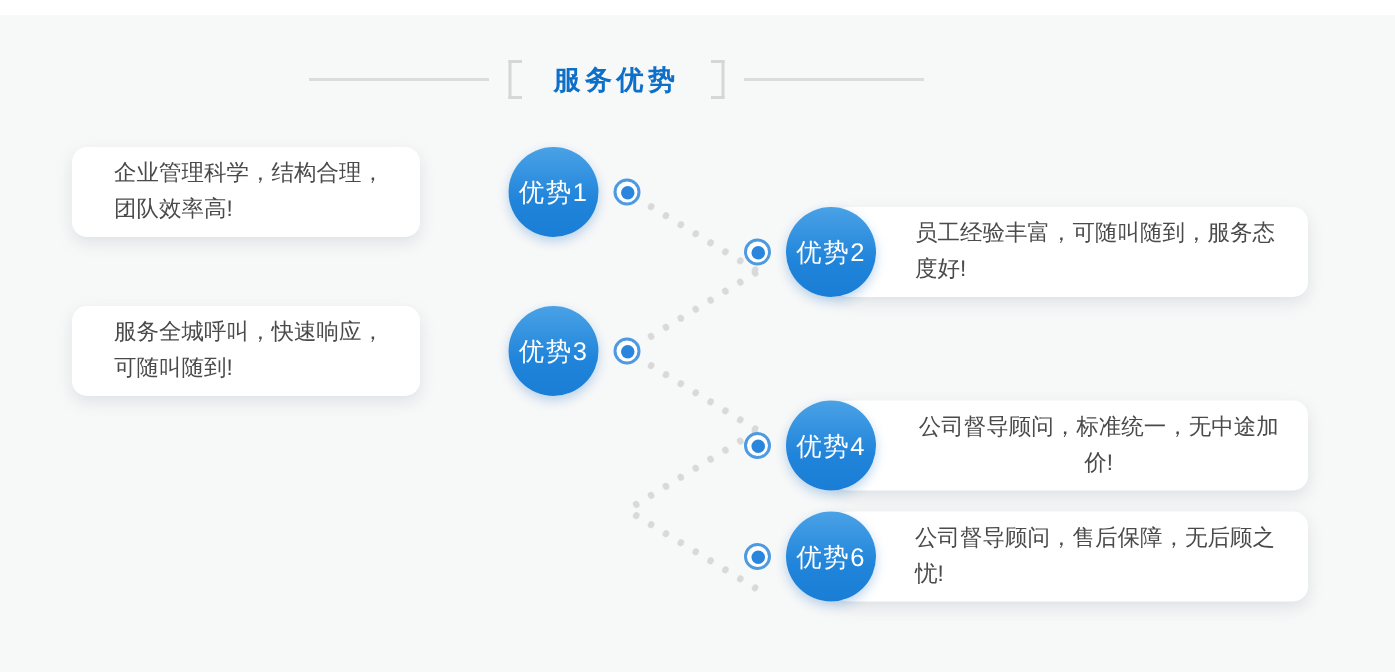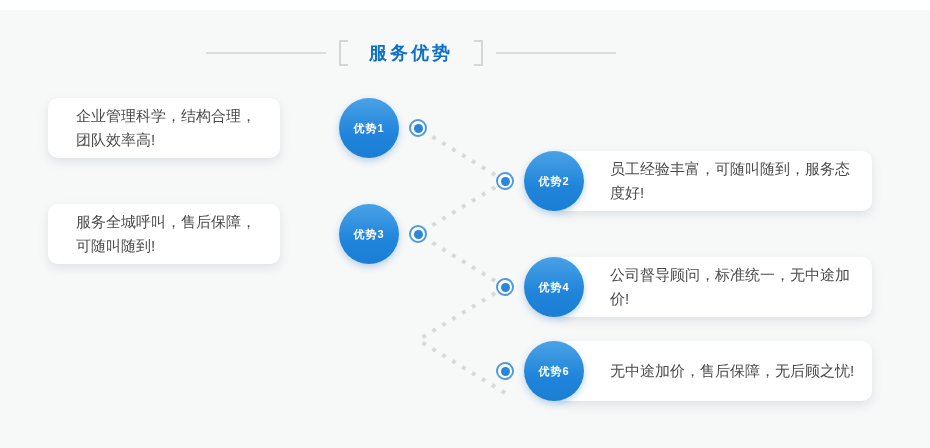--- a/index.html
+++ b/index.html
@@ -18,35 +18,35 @@
   .bracket{width:9px;height:26px;box-sizing:border-box;margin:0 13px;}
   .bracket.lb{border-left:2px solid #d6d6d6;border-top:2px solid #d6d6d6;border-bottom:2px solid #d6d6d6;}
   .bracket.rb{border-right:2px solid #d6d6d6;border-top:2px solid #d6d6d6;border-bottom:2px solid #d6d6d6;}
   .title-text{
     font-size:18px;font-weight:bold;color:#0d6fc7;letter-spacing:3px;
     margin:0 8px;white-space:nowrap;
   }
 
   
   .row{position:absolute;left:0;width:930px;height:60px;}
-  .r1{top:98px;} .r2{top:151px;} .r3{top:204px;} .r4{top:257px;} .r5{top:310px;} .r6{top:341px;}
+  .r1{top:98px;} .r2{top:138px;} .r3{top:204px;} .r4{top:267px;text-align:center;} .r5{top:310px;} .r6{top:341px;}
 
   .bubble{
     position:absolute;top:0;height:60px;background:#ffffff;border-radius:10px;
     box-shadow:0 4px 10px rgba(160,172,184,0.28);
     display:flex;align-items:center;box-sizing:border-box;
     font-size:15px;line-height:24px;color:#4a4a4a;
   }
   .row.left  .bubble{left:48px;width:232px;padding:0 17px 0 28px;}
   .row.right .bubble{left:555px;width:317px;padding:0 17px 0 55px;}
 
   .badge{
     position:absolute;top:0;width:60px;height:60px;border-radius:50%;
     background:linear-gradient(180deg,#4aa2e6 0%,#2084da 60%,#1b7ed6 100%);
-    color:#ffffff;font-size:11px;font-weight:bold;letter-spacing:1px;
+    color:#ffffff;font-size:17px;font-weight:normal;letter-spacing:1px;
     display:flex;align-items:center;justify-content:center;
     box-shadow:0 3px 7px rgba(40,120,200,0.30);z-index:3;
   }
   .row.left  .badge{left:339px;}
   .row.right .badge{left:524px;}
 
   .node{
     position:absolute;top:21px;width:14px;height:14px;border-radius:50%;
     border:2px solid #4d9ae2;background:#ffffff;z-index:2;
   }
@@ -95,35 +95,35 @@
   <div class="row right r2">
     <div class="node"></div>
     <div class="badge">优势2</div>
     <div class="bubble">
       <span>员工经验丰富，可随叫随到，服务态度好!</span>
     </div>
   </div>
 
   <div class="row left r3">
     <div class="bubble">
-      <span>服务全城呼叫，售后保障，可随叫随到!</span>
+      <span>服务全城呼叫，快速响应，可随叫随到!</span>
     </div>
     <div class="badge">优势3</div>
     <div class="node"></div>
   </div>
 
   <div class="row right r4">
     <div class="node"></div>
     <div class="badge">优势4</div>
     <div class="bubble">
       <span>公司督导顾问，标准统一，无中途加价!</span>
     </div>
   </div>
 
 
   <div class="row right r6">
     <div class="node"></div>
     <div class="badge">优势6</div>
     <div class="bubble">
-      <span>无中途加价，售后保障，无后顾之忧!</span>
+      <span>公司督导顾问，售后保障，无后顾之忧!</span>
     </div>
   </div>
 </div>
 
 </body></html>

